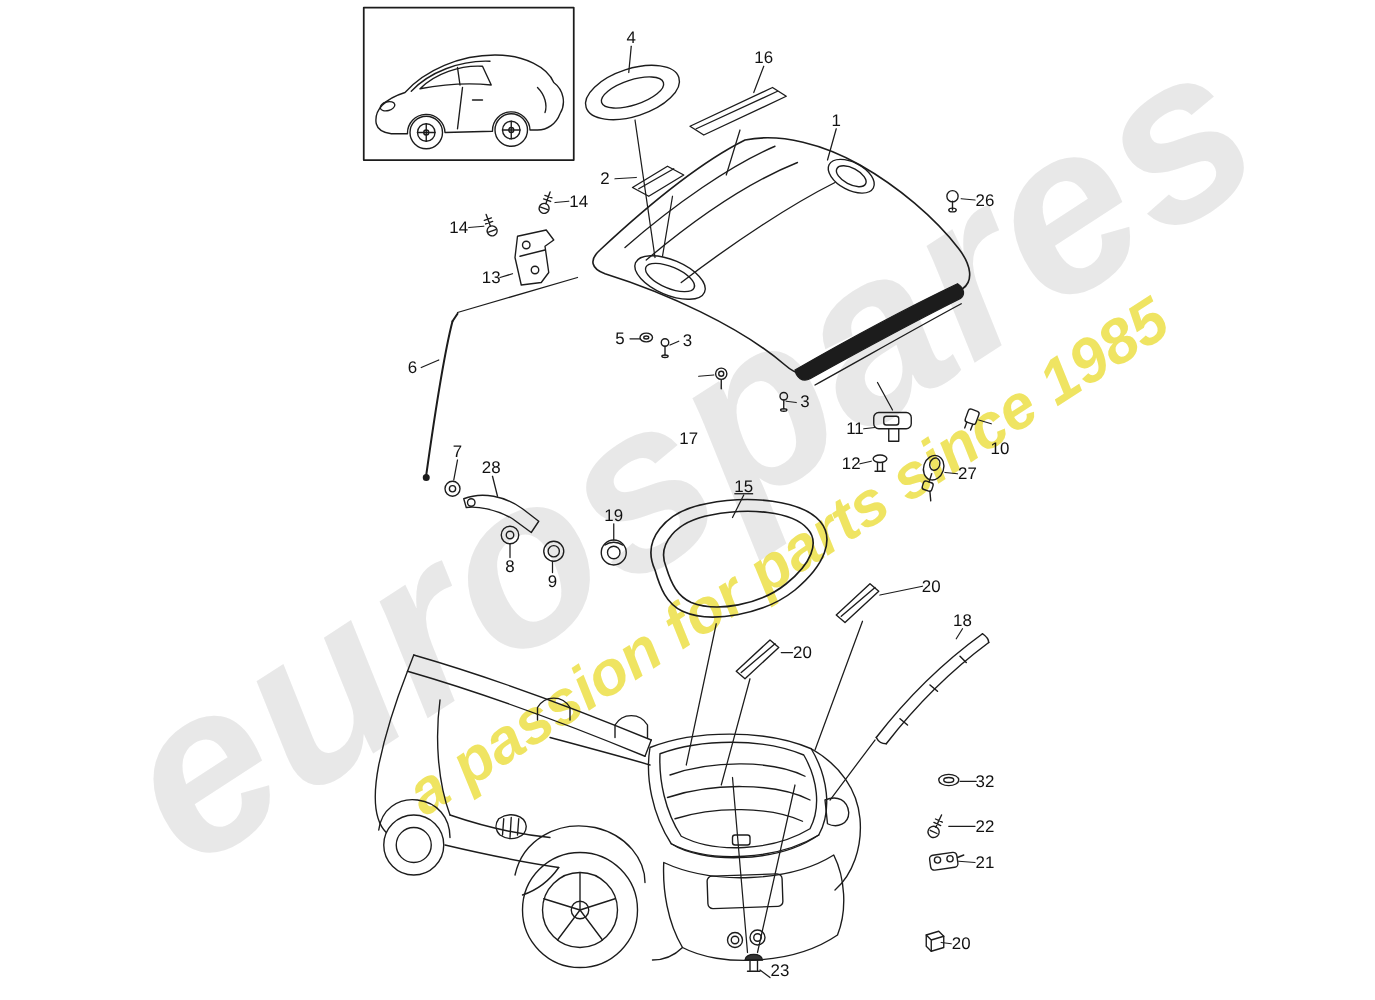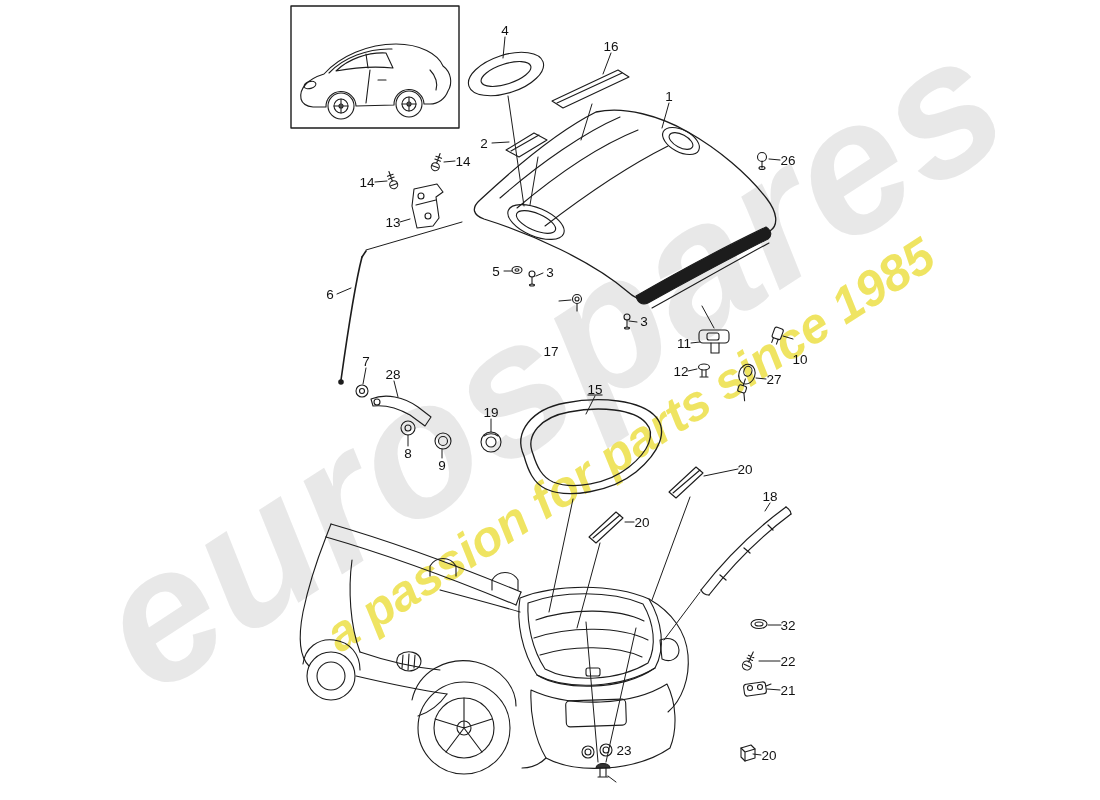--- a/index.html
+++ b/index.html
@@ -347,21 +347,21 @@
       <span class="part-label" style="left: 367px; top: 182px;">14</span>
       <span class="part-label" style="left: 595px; top: 389px; text-decoration: underline;">15</span>
       <span class="part-label" style="left: 611px; top: 46px;">16</span>
       <span class="part-label" style="left: 551px; top: 306px; margin-top: 45px;">17</span>
       <span class="part-label" style="left: 770px; top: 496px;">18</span>
       <span class="part-label" style="left: 769px; top: 755px;">20</span>
       <span class="part-label" style="left: 745px; top: 469px;">20</span>
       <span class="part-label" style="left: 642px; top: 522px;">20</span>
       <span class="part-label" style="left: 788px; top: 690px;">21</span>
       <span class="part-label" style="left: 788px; top: 661px;">22</span>
-      <span class="part-label" style="left: 624px; top: 750px;">23</span>
+      <span class="part-label" style="left: 624px; top: 776px;">23</span>
       <span class="part-label" style="left: 788px; top: 625px;">32</span>
       <span class="part-label" style="left: 491px; top: 412px;">19</span>
       <span class="part-label" style="left: 788px; top: 160px;">26</span>
       <span class="part-label" style="left: 774px; top: 379px;">27</span>
       <span class="part-label" style="left: 393px; top: 374px;">28</span>
     </div>
 
 </div>
 
 </body></html>

